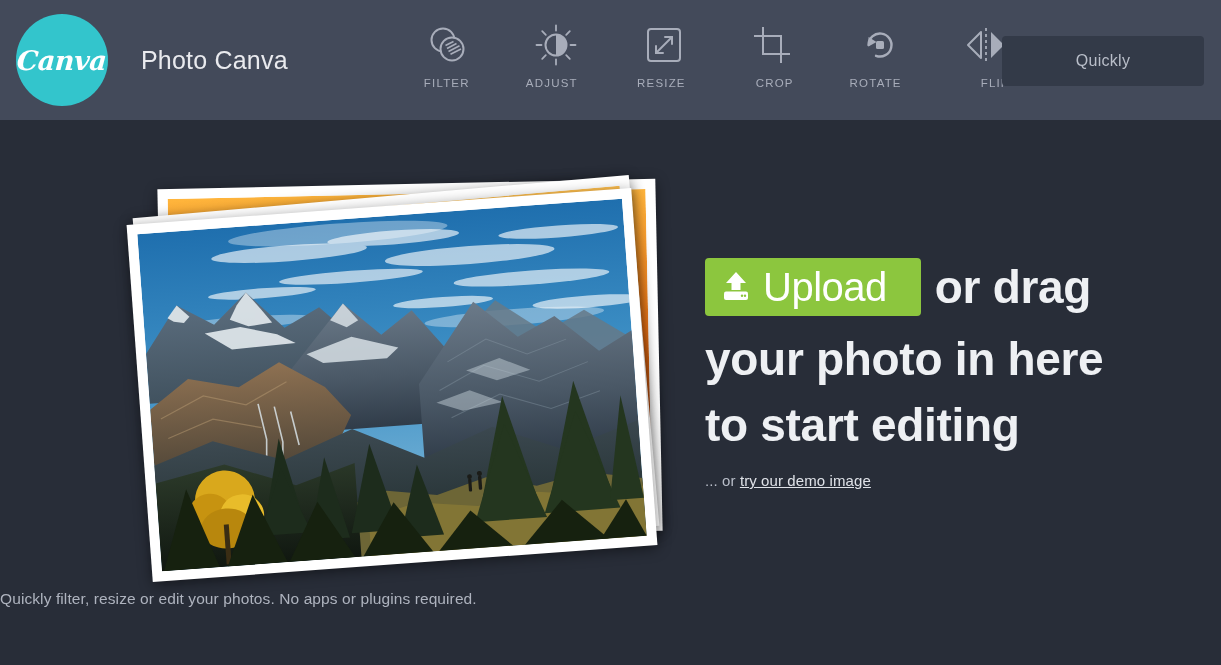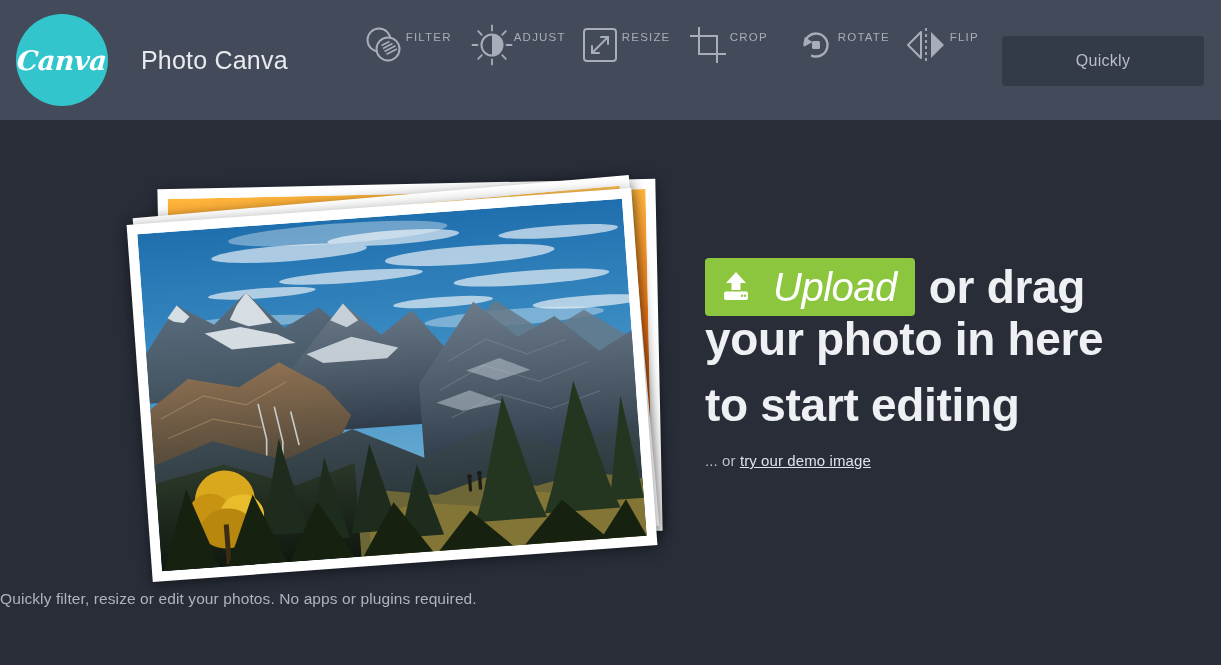--- a/index.html
+++ b/index.html
@@ -34,22 +34,22 @@
     margin-left: 33px; letter-spacing: 0.2px; white-space: nowrap;
   }
 
   
   #toolbar {
     display: flex; align-items: flex-start;
     margin-left: 74px; height: 92px;
   }
   .tool {
     width: 108px; height: 92px;
-    display: flex; flex-direction: row;
-    align-items: flex-start; justify-content: flex-start;
+    display: flex; flex-direction: column;
+    align-items: flex-end; justify-content: flex-start;
     padding-top: 8px; cursor: pointer;
   }
   .tool-icon { height: 46px; display:flex; align-items:center; justify-content:center; }
   .tool-label {
     margin-top: 9px; font-size: 11.5px; letter-spacing: 1.2px;
     color: #a8adba; text-transform: uppercase;
   }
 
   
   #download-btn {
@@ -75,35 +75,34 @@
   #photo-back-2 { left: 28px; top: 12px; width: 498px; height: 352px; transform: rotate(-1.2deg); }
   #photo-back-1 { left: 14px; top: 24px; width: 498px; height: 352px; transform: rotate(-5.0deg); }
   #photo-front  { left: 6px;  top: 34px; width: 506px; height: 358px; transform: rotate(-4.2deg); }
   .photo-inner { width: 100%; height: 100%; overflow: hidden; display:block; }
 
   
   #cta { position: absolute; left: 705px; top: 138px; width: 420px; }
   #cta-line1 { display: flex; align-items: center; }
   #upload-btn {
     background: #8cc63e; border: none; border-radius: 4px;
-    height: 58px; padding: 0 18px 0 14px;
-    display: flex; align-items: center; gap: 20px;
+    height: 58px; padding: 0 34px 0 14px;
+    display: flex; align-items: center; gap: 10px;
     cursor: pointer;
-    font-style: italic;
   }
   #upload-label {
     color: #ffffff; font-size: 40px; font-weight: 300;
     letter-spacing: -0.5px; line-height: 1;
   }
   .cta-text {
     color: #eef0f3; font-size: 46px; font-weight: 700;
     letter-spacing: -0.3px; line-height: 1.0;
   }
   #cta-after { margin-left: 14px; }
-  #cta-line2 { }
+  #cta-line2 { margin-top: 20px; }
   #cta-line3 { margin-top: 20px; }
   #cta-demo {
     margin-top: 24px; font-size: 15px; color: #b9bec9; letter-spacing: 0.1px;
   }
   #demo-link { color: #dfe2e8; text-decoration: underline; cursor: pointer; }
 
   
   #footer-note {
     position: absolute; left: 0; top: 470px; width: 1174px;
     text-align: left; color: #aeb3be; font-size: 15.5px;

